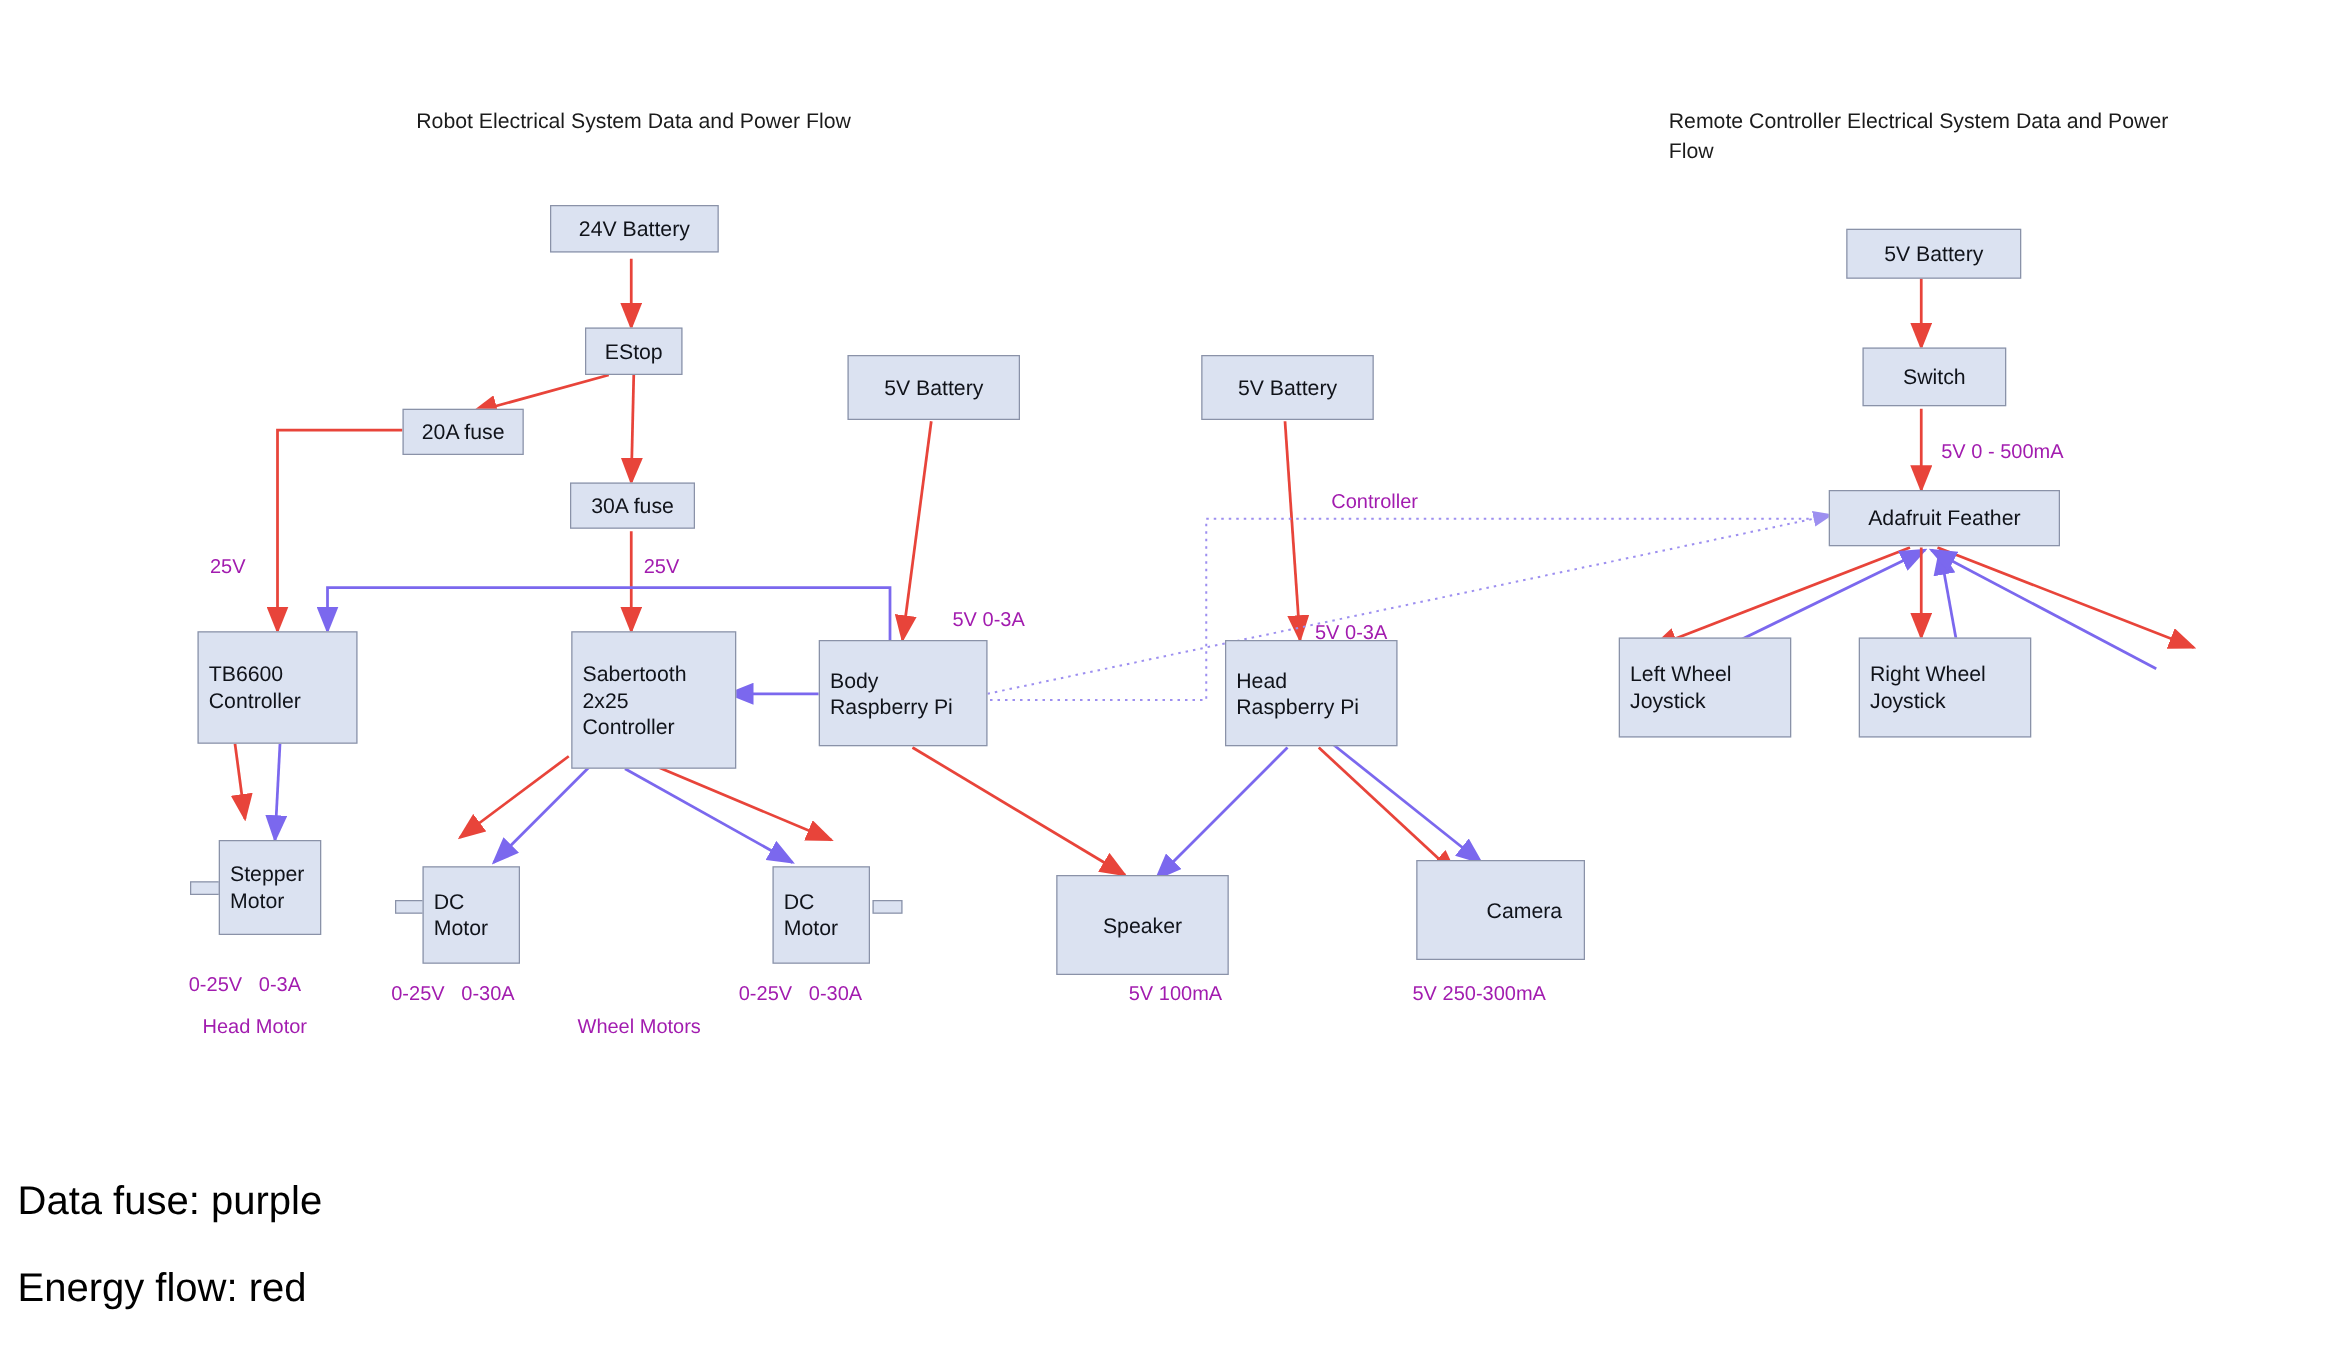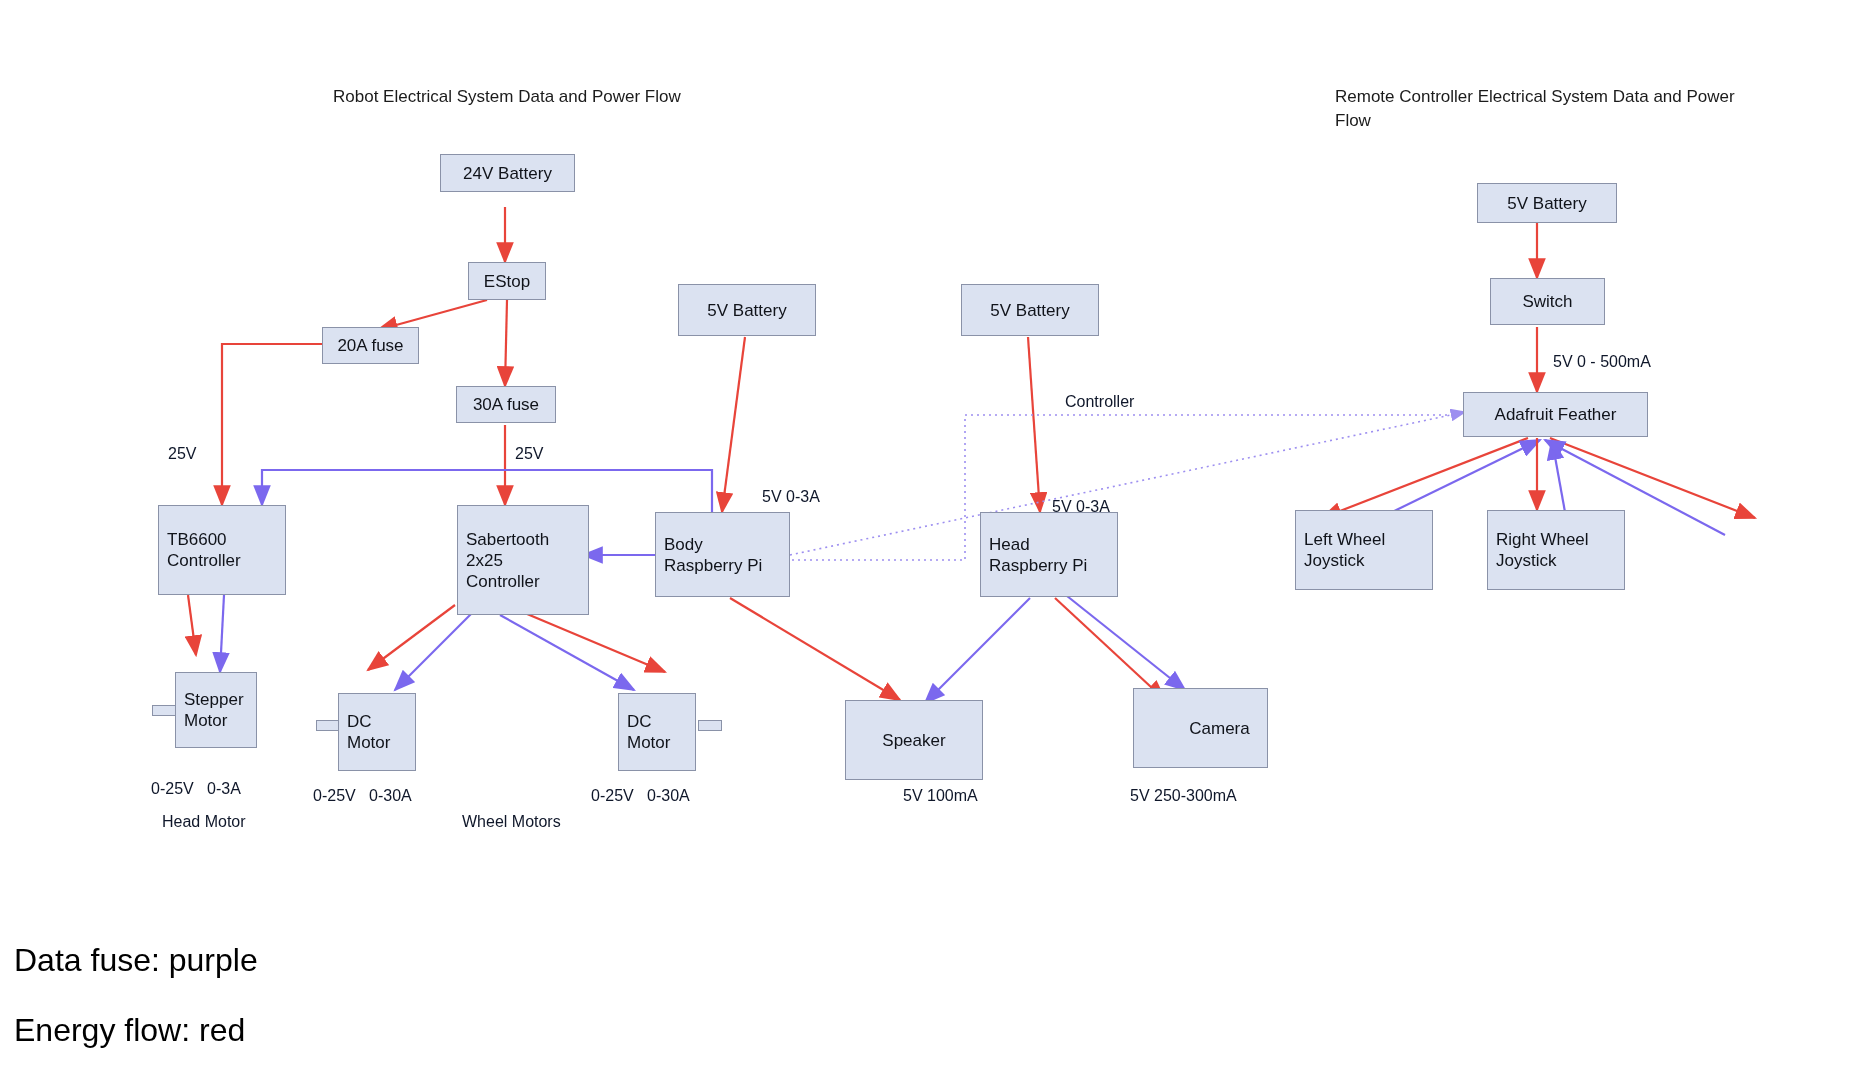--- a/index.html
+++ b/index.html
@@ -50,21 +50,21 @@
     position: absolute;
     font-size: 17px;
     line-height: 24px;
     color: #1b1b1b;
     z-index: 4;
   }
   .label {
     position: absolute;
     font-size: 16px;
     line-height: 20px;
-    color: #0f172a;
+    color: #a21caf;
     z-index: 4;
     white-space: pre;
   }
   .legend {
     position: absolute;
     font-size: 32px;
     line-height: 40px;
     color: #000;
     z-index: 5;
   }
@@ -149,21 +149,21 @@
 
     <path d="M1550,438 L1755,518" stroke="#e8443a" stroke-width="2.2" fill="none" marker-end="url(#arrowRed)"></path>
 
     <path d="M1725,535 L1545,440" stroke="#7b68ee" stroke-width="2.2" fill="none" marker-end="url(#arrowPurple)"></path>
   </svg>
 
   <div class="title" style="left:333px; top:85px; width:430px;">Robot Electrical System Data and Power Flow</div>
   <div class="title" style="left:1335px; top:85px; width:430px;">Remote Controller Electrical System Data and
 Power Flow</div>
 
-  <div class="node center" style="left:440px; top:154px; width:135px; height:38px;">24V Battery</div>
+  <div class="node center" style="left:440px; top:164px; width:135px; height:38px;">24V Battery</div>
   <div class="node center" style="left:468px; top:262px; width:78px; height:38px;">EStop</div>
   <div class="node center" style="left:322px; top:327px; width:97px; height:37px;">20A fuse</div>
   <div class="node center" style="left:456px; top:386px; width:100px; height:37px;">30A fuse</div>
   <div class="node center" style="left:678px; top:284px; width:138px; height:52px;">5V Battery</div>
   <div class="node center" style="left:961px; top:284px; width:138px; height:52px;">5V Battery</div>
 
   <div class="node" style="left:158px; top:505px; width:128px; height:90px;">TB6600
 Controller</div>
   <div class="node" style="left:457px; top:505px; width:132px; height:110px;">Sabertooth
 2x25

